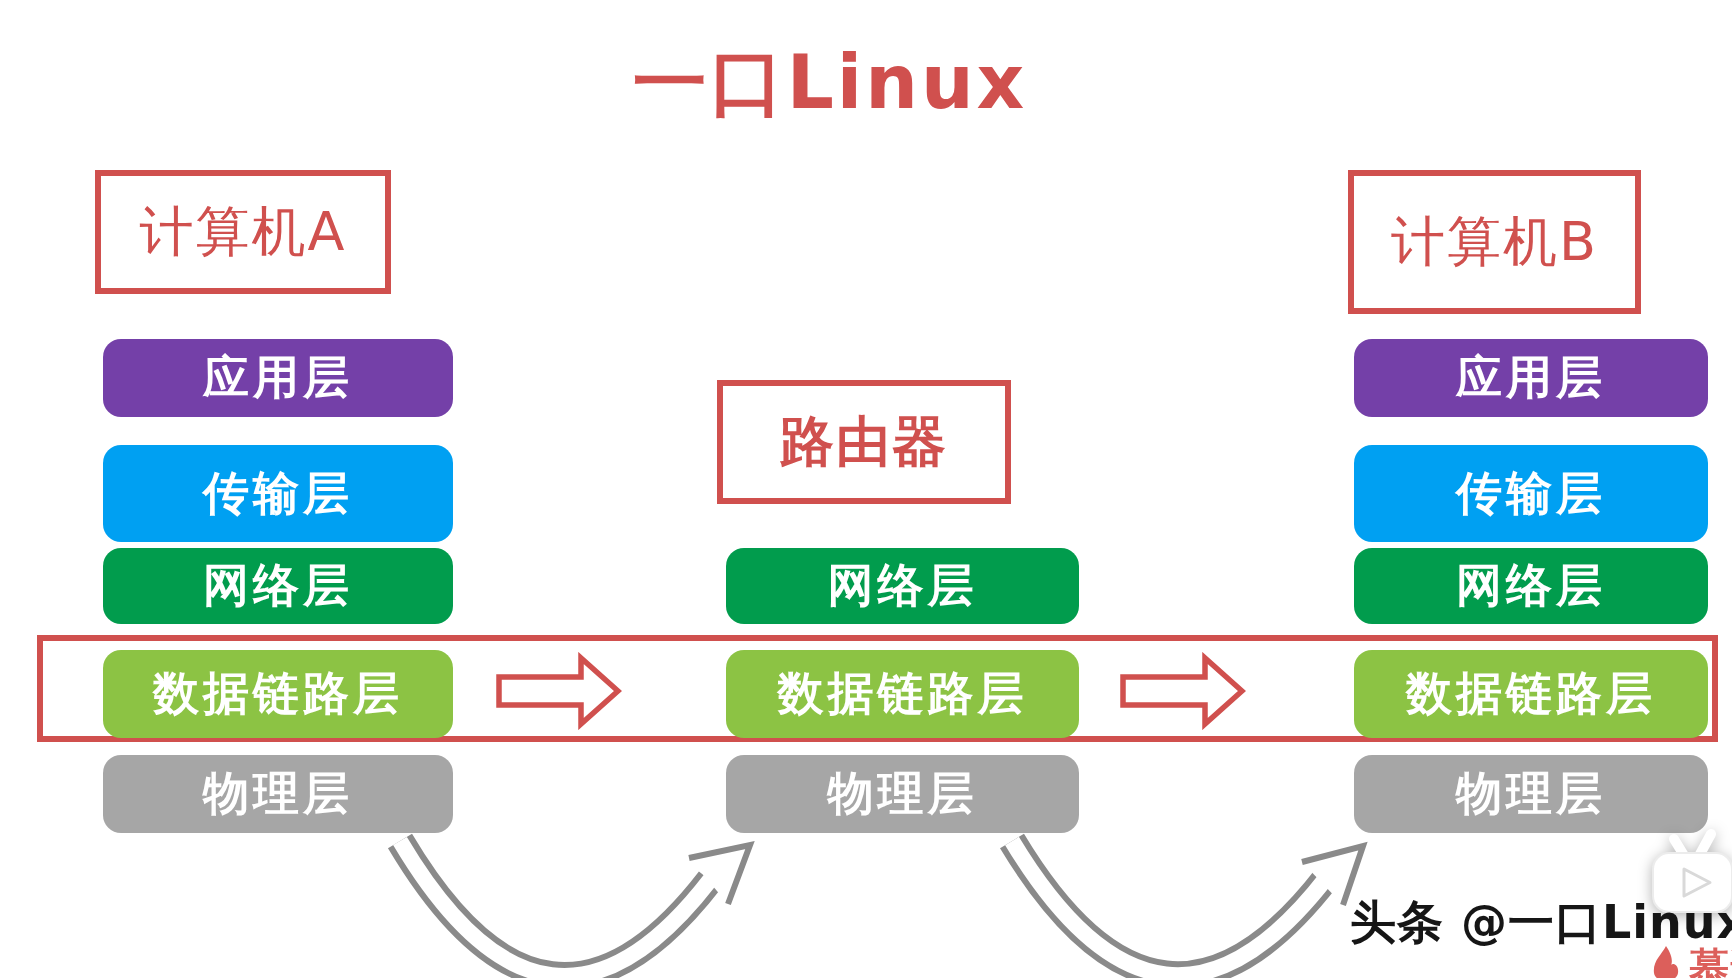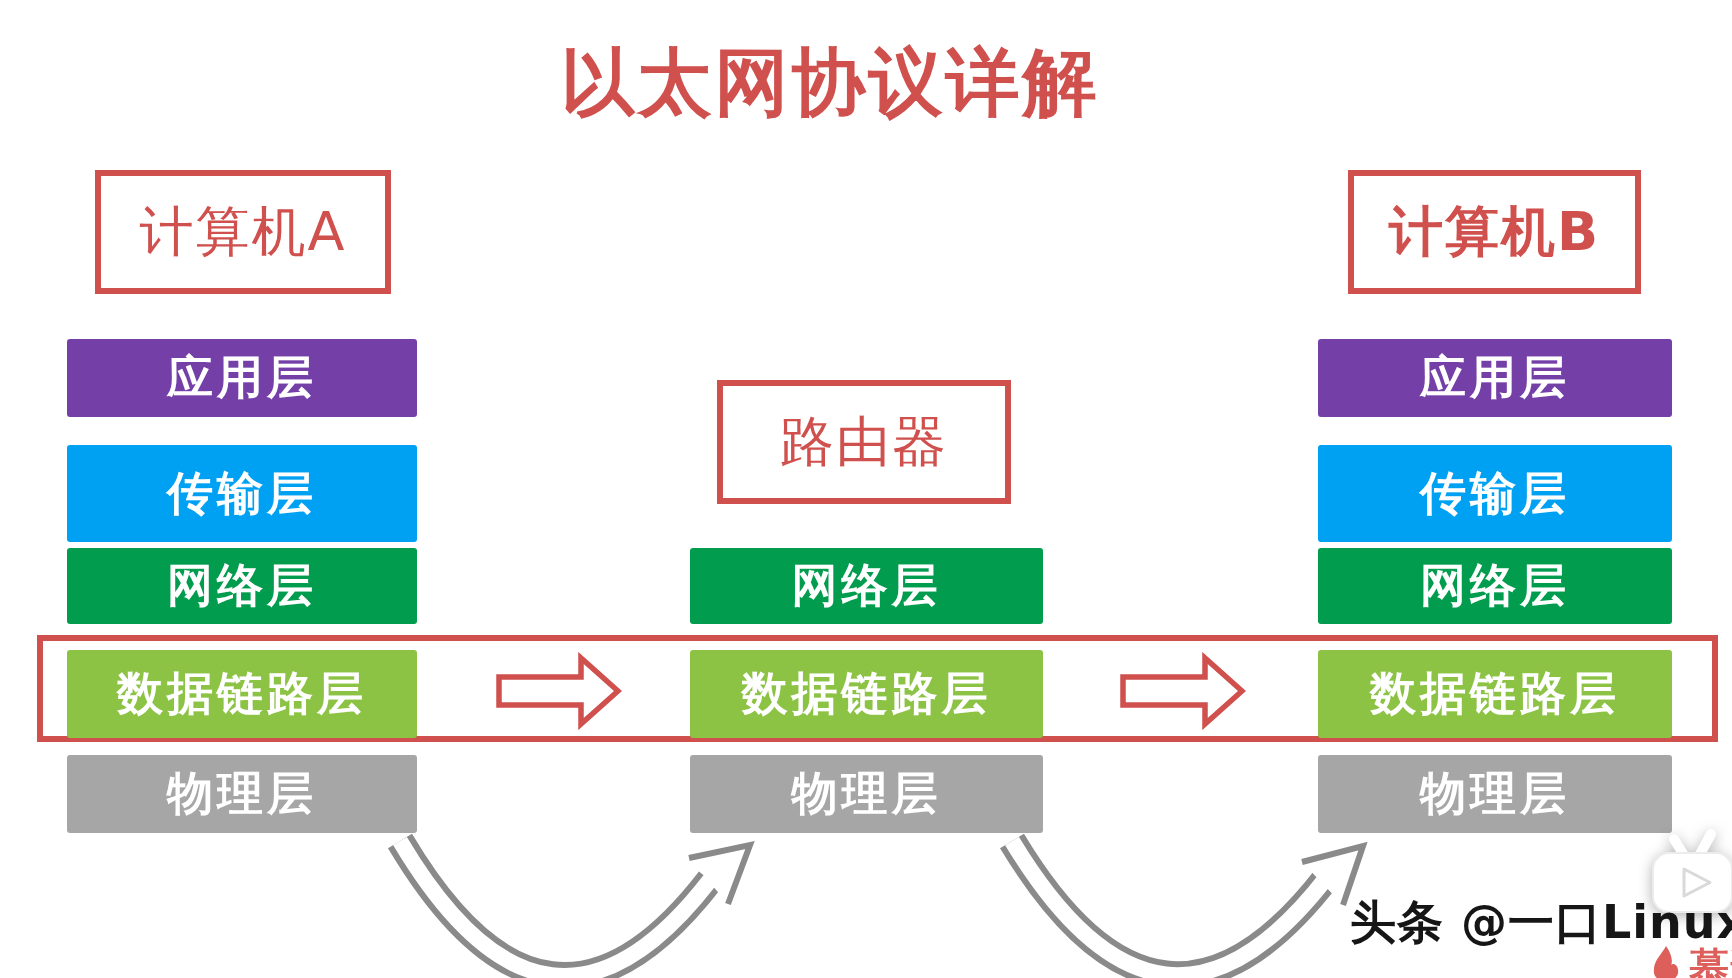--- a/index.html
+++ b/index.html
@@ -13,31 +13,31 @@
     position:absolute;top:34px;left:0;width:1660px;margin:0;text-align:center;
     font-size:74px;font-weight:bold;letter-spacing:3px;color:#d0504e;
   }
 
   .node-box{
     position:absolute;box-sizing:border-box;border:6px solid #d0504e;background:#ffffff;
     display:flex;align-items:center;justify-content:center;
     font-size:54px;letter-spacing:2px;color:#d0504e;
   }
   #box-computer-a{left:95px;top:170px;width:296px;height:124px;}
-  #box-router{left:717px;top:380px;width:294px;height:124px;}
-  #box-computer-b{left:1348px;top:170px;width:293px;height:124px;font-weight:bold;}
+  #box-router{left:717px;top:380px;width:294px;height:124px;font-weight:bold;}
+  #box-computer-b{left:1348px;top:170px;width:293px;height:144px;}
 
   .row-highlight{
     position:absolute;left:37px;top:635px;width:1681px;height:107px;
     border:6px solid #d0504e;box-sizing:border-box;background:transparent;
   }
 
   .bar{
-    position:absolute;border-radius:3px;display:flex;align-items:center;justify-content:center;
-    color:#ffffff;font-weight:bold;font-size:46px;letter-spacing:4px;z-index:2;
+    position:absolute;border-radius:18px;display:flex;align-items:center;justify-content:center;
+    color:#ffffff;font-weight:bold;font-size:46px;letter-spacing:4px;z-index:2;margin-left:36px;
   }
   .colA{left:67px;width:350px;}
   .colR{left:690px;width:353px;}
   .colB{left:1318px;width:354px;}
   .r1{top:339px;height:78px;}
   .r2{top:445px;height:97px;}
   .r3{top:548px;height:76px;font-family:Liberation Serif, serif;}
   .r4{top:650px;height:88px;}
   .r5{top:755px;height:78px;}
 
@@ -60,21 +60,21 @@
   #brand-logo{position:absolute;left:1648px;top:944px;display:flex;align-items:flex-start;z-index:5;}
   #brand-logo .brand-text{
     font-size:40px;font-weight:bold;color:#dc5f5b;margin-left:5px;line-height:1.15;letter-spacing:2px;white-space:nowrap;
   }
 </style>
 </head>
 <body>
 
 <div id="app">
 
-  <h1 class="title" style="color: rgb(208, 80, 78);">以太网协议详解</h1>
+  <h1 class="title" style="color: rgb(208, 80, 78);">一口Linux</h1>
 
   <div class="node-box" id="box-computer-a" style="border-color: rgb(208, 80, 78); color: rgb(208, 80, 78);">
     <span>计算机A</span>
   </div>
   <div class="node-box" id="box-router" style="border-color: rgb(208, 80, 78); color: rgb(208, 80, 78);">
     <span>路由器</span>
   </div>
   <div class="node-box" id="box-computer-b" style="border-color: rgb(208, 80, 78); color: rgb(208, 80, 78);">
     <span>计算机B</span>
   </div>

